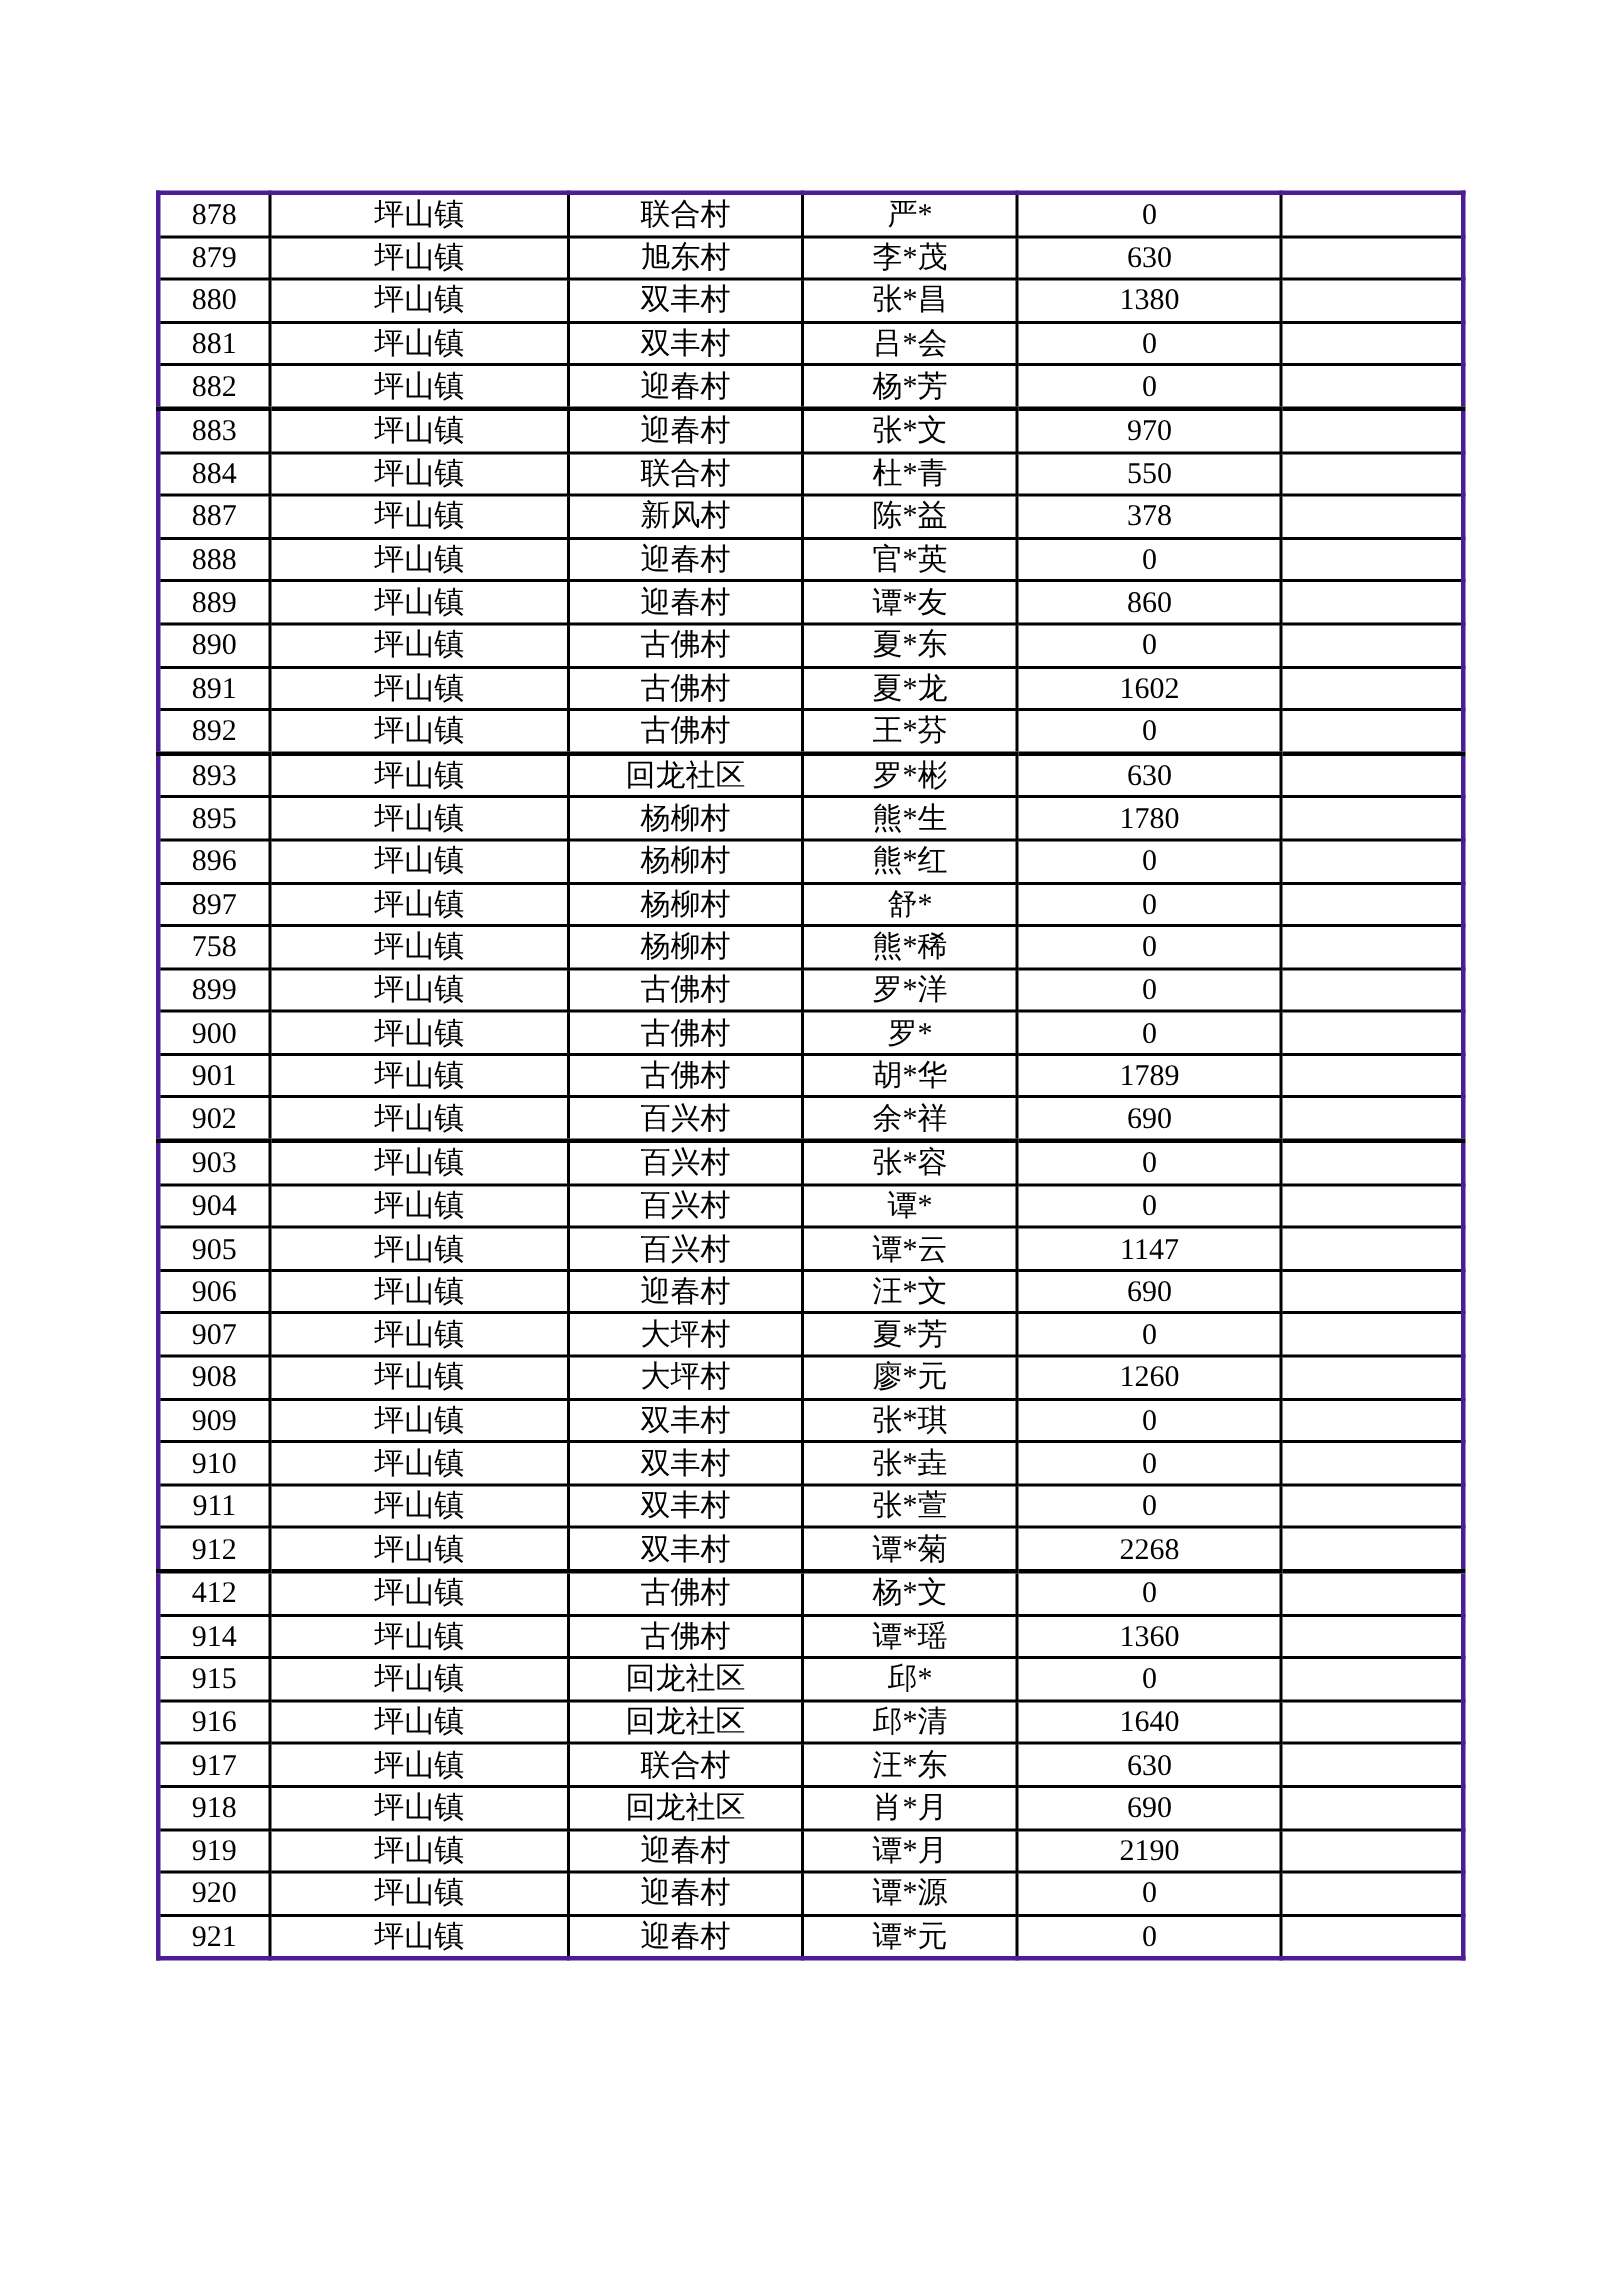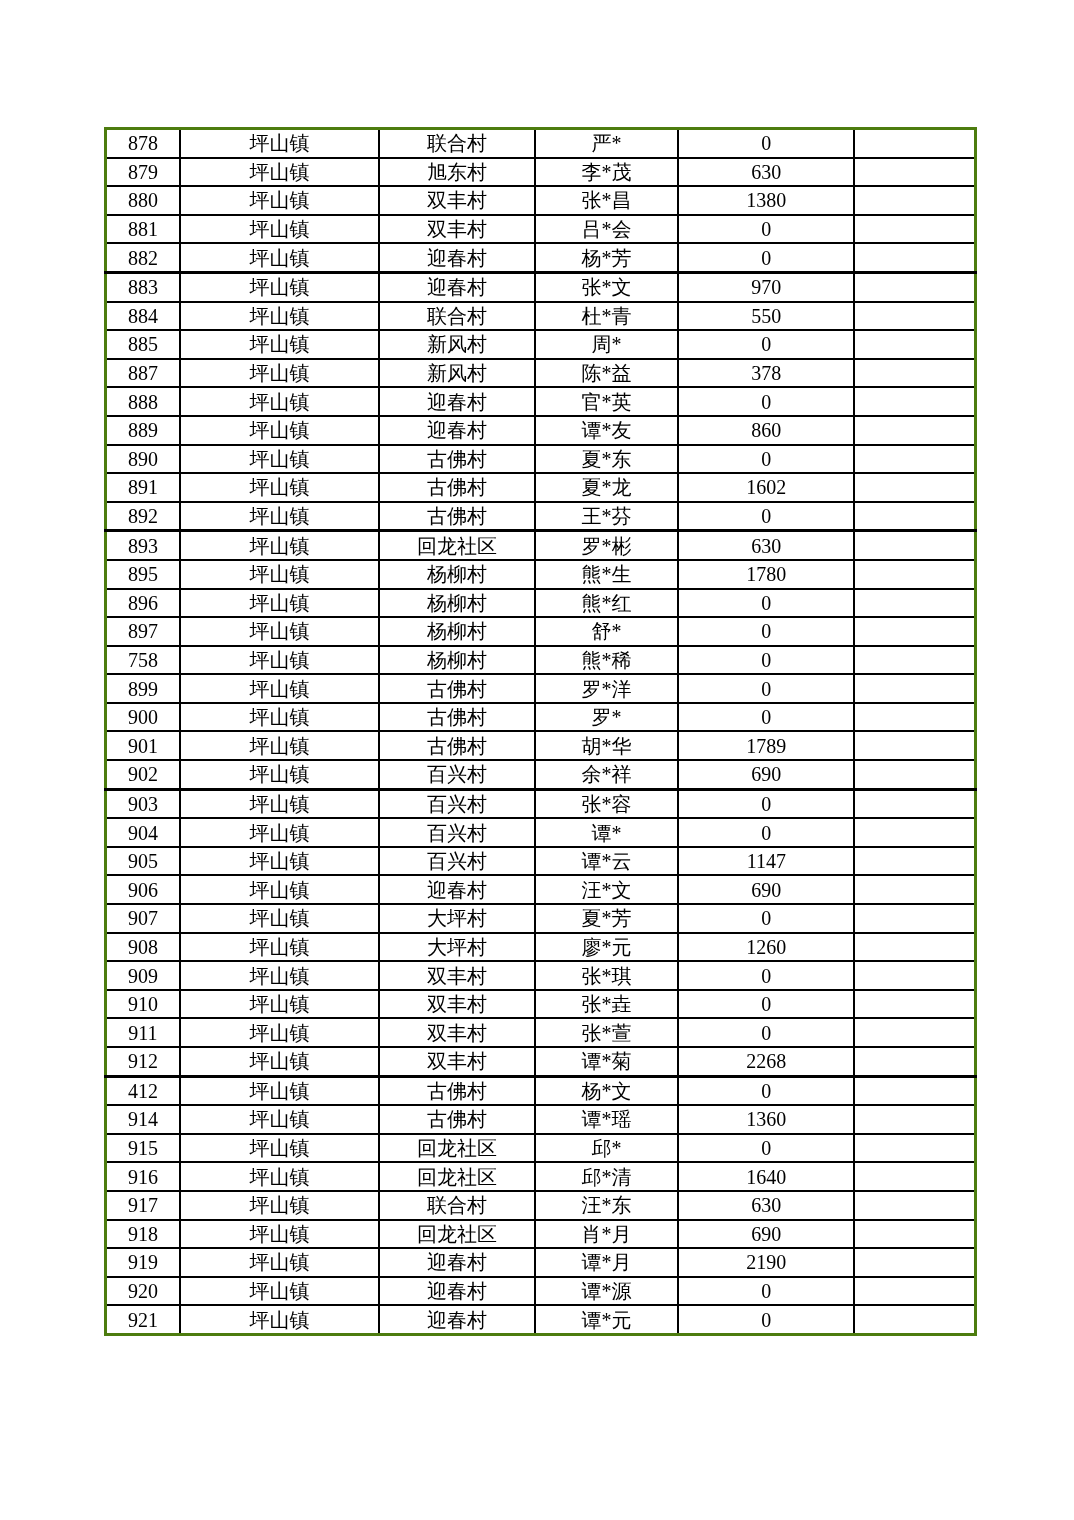--- a/index.html
+++ b/index.html
@@ -14,21 +14,21 @@
     font-family: "Liberation Serif", "DejaVu Serif", serif;
     color: #000000;
   }
   .data-table {
     position: absolute;
     left: 104px;
     top: 127px;
     width: 873px;
     border-collapse: collapse;
     table-layout: fixed;
-    border: 3px solid #4d7c0f;
+    border: 3px solid #4c1d95;
   }
   .data-table td {
     border: 2px solid #000000;
     padding: 0;
     height: 26.6px;
     text-align: center;
     vertical-align: middle;
     font-size: 20px;
     line-height: 1;
     overflow: hidden;
@@ -108,28 +108,20 @@
         </tr>
         <tr>
           <td class="col-no">884</td>
           <td class="col-town">坪山镇</td>
           <td class="col-village">联合村</td>
           <td class="col-name">杜*青</td>
           <td class="col-amount">550</td>
           <td class="col-note"></td>
         </tr>
         <tr>
-          <td class="col-no">885</td>
-          <td class="col-town">坪山镇</td>
-          <td class="col-village">新风村</td>
-          <td class="col-name">周*</td>
-          <td class="col-amount">0</td>
-          <td class="col-note"></td>
-        </tr>
-        <tr>
           <td class="col-no">887</td>
           <td class="col-town">坪山镇</td>
           <td class="col-village">新风村</td>
           <td class="col-name">陈*益</td>
           <td class="col-amount">378</td>
           <td class="col-note"></td>
         </tr>
         <tr>
           <td class="col-no">888</td>
           <td class="col-town">坪山镇</td>

